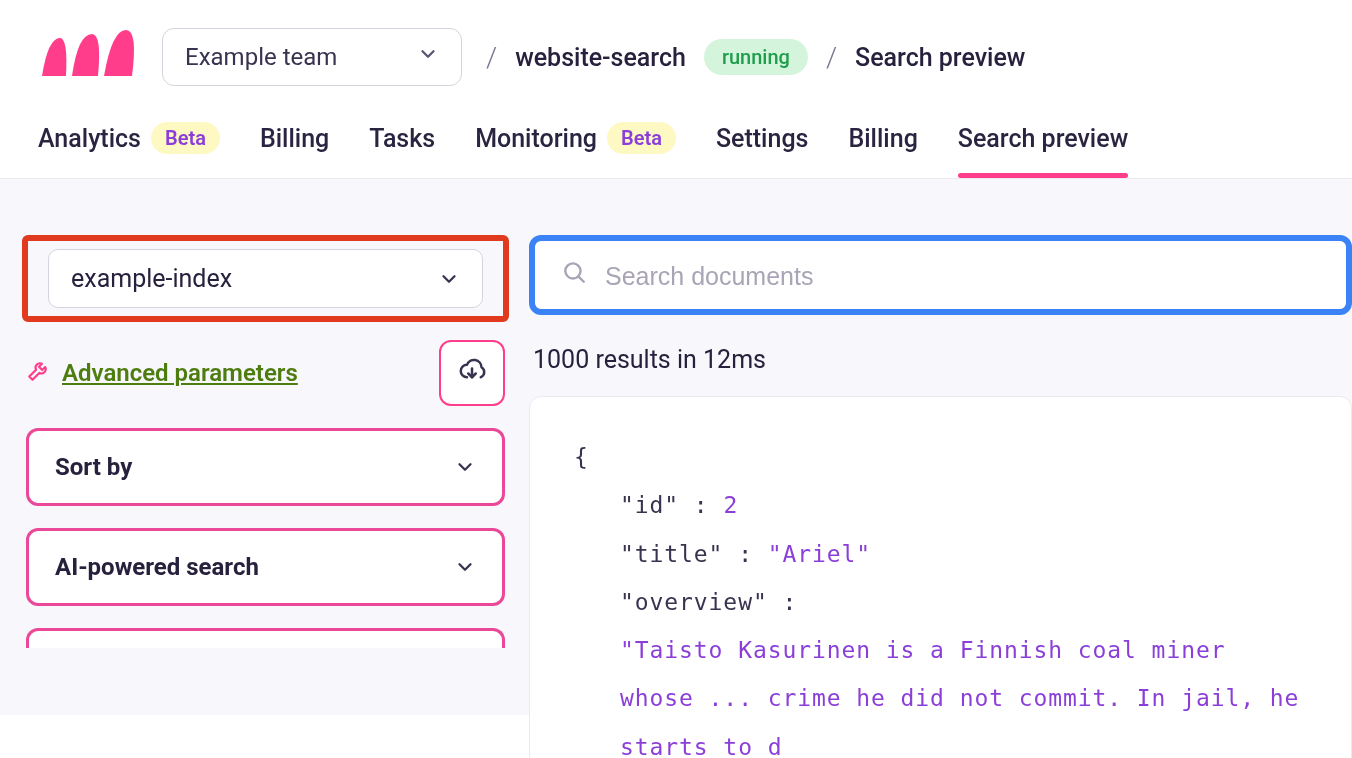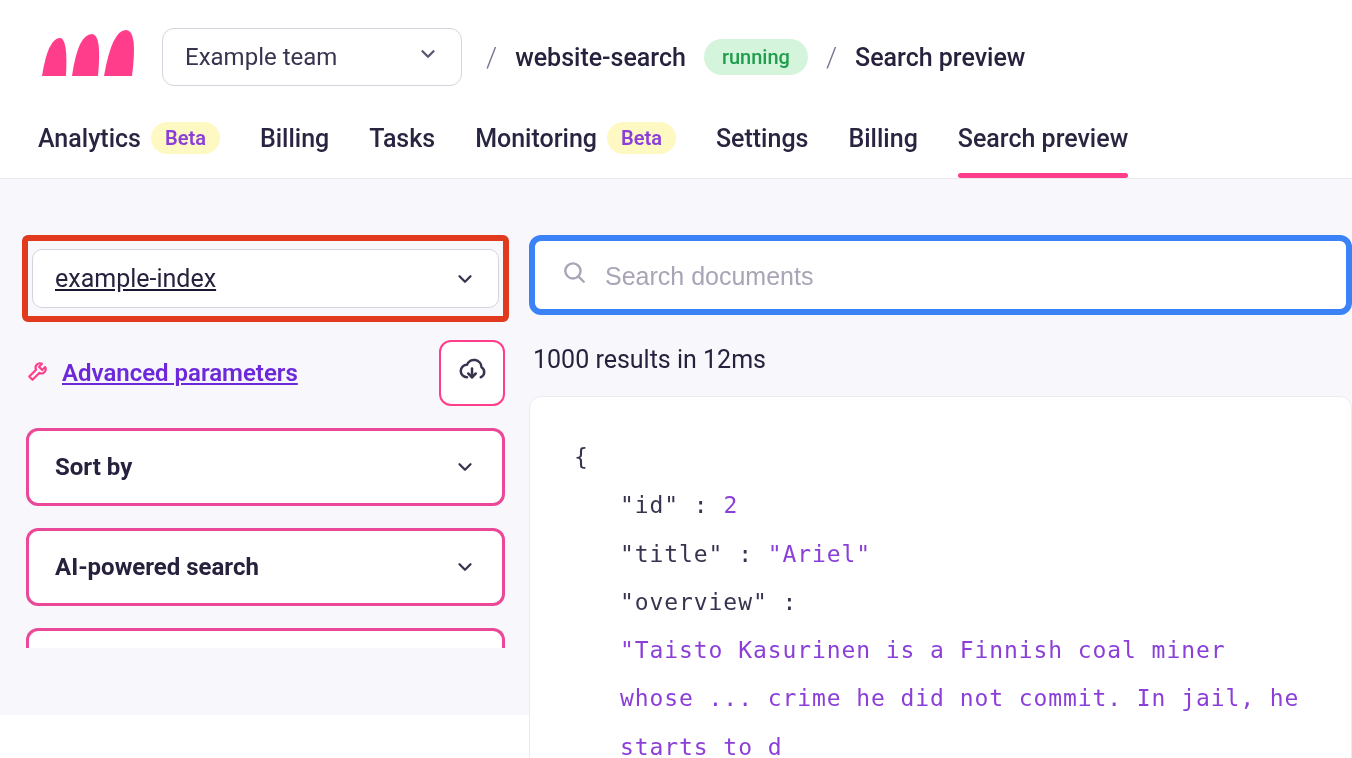--- a/index.html
+++ b/index.html
@@ -95,23 +95,22 @@
     display: flex;
     padding: 56px 0 0 22px;
     gap: 20px;
     background: #f8f7fb;
     height: calc(100% - 222px);
   }
   .sidebar { width: 487px; }
   .highlight-box {
     border: 6px solid #e13a1f;
     border-radius: 6px;
-    padding: 8px 4px;
+    padding: 8px 20px;
     margin-bottom: 18px;
-    text-decoration: underline;
   }
   .index-select {
     border: 1px solid #d6d3dd;
     border-radius: 10px;
     background: #fff;
     padding: 14px 22px;
     display: flex;
     align-items: center;
     justify-content: space-between;
     font-size: 25px;
@@ -121,21 +120,21 @@
   .adv-row {
     display: flex;
     align-items: center;
     justify-content: space-between;
     margin: 8px 4px 22px 4px;
   }
   .adv-link {
     display: flex;
     align-items: center;
     gap: 10px;
-    color: #6d28d9;
+    color: #4d7c0f;
     font-size: 24px;
     font-weight: 600;
     text-decoration: underline;
     cursor: pointer;
   }
   .download-btn {
     border: 2px solid #ff3d8b;
     border-radius: 12px;
     width: 66px;
     height: 66px;

